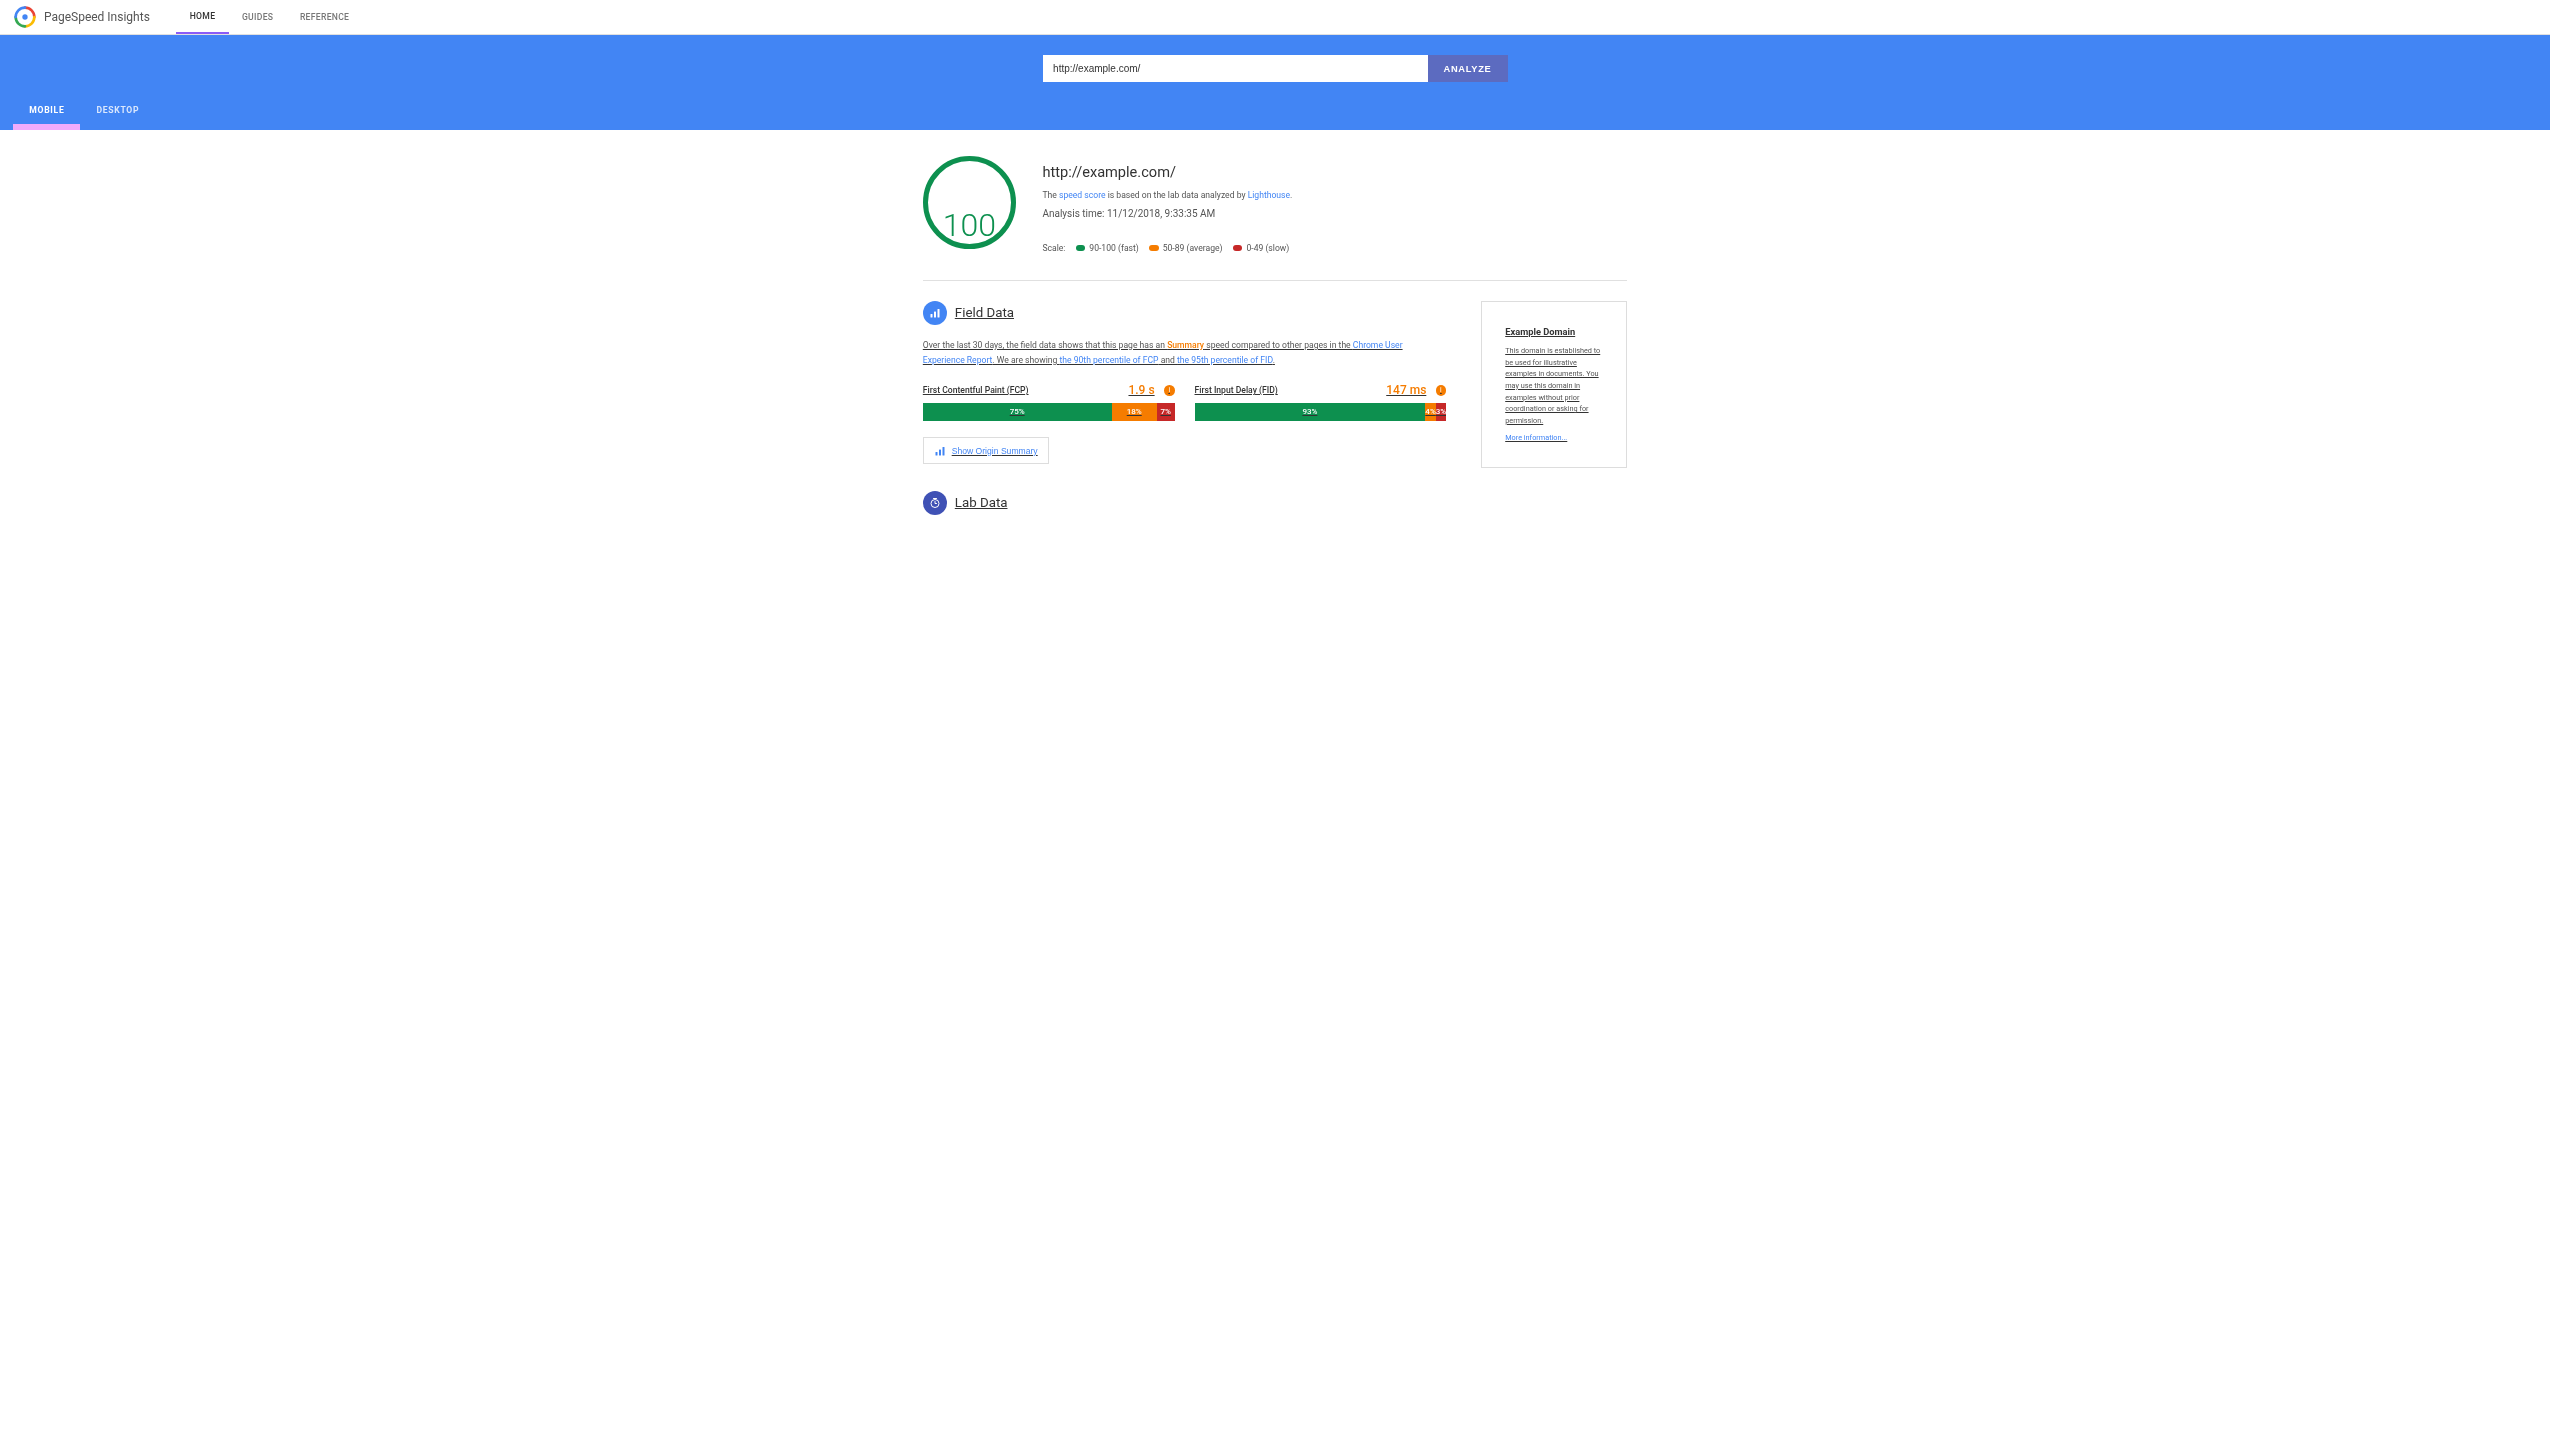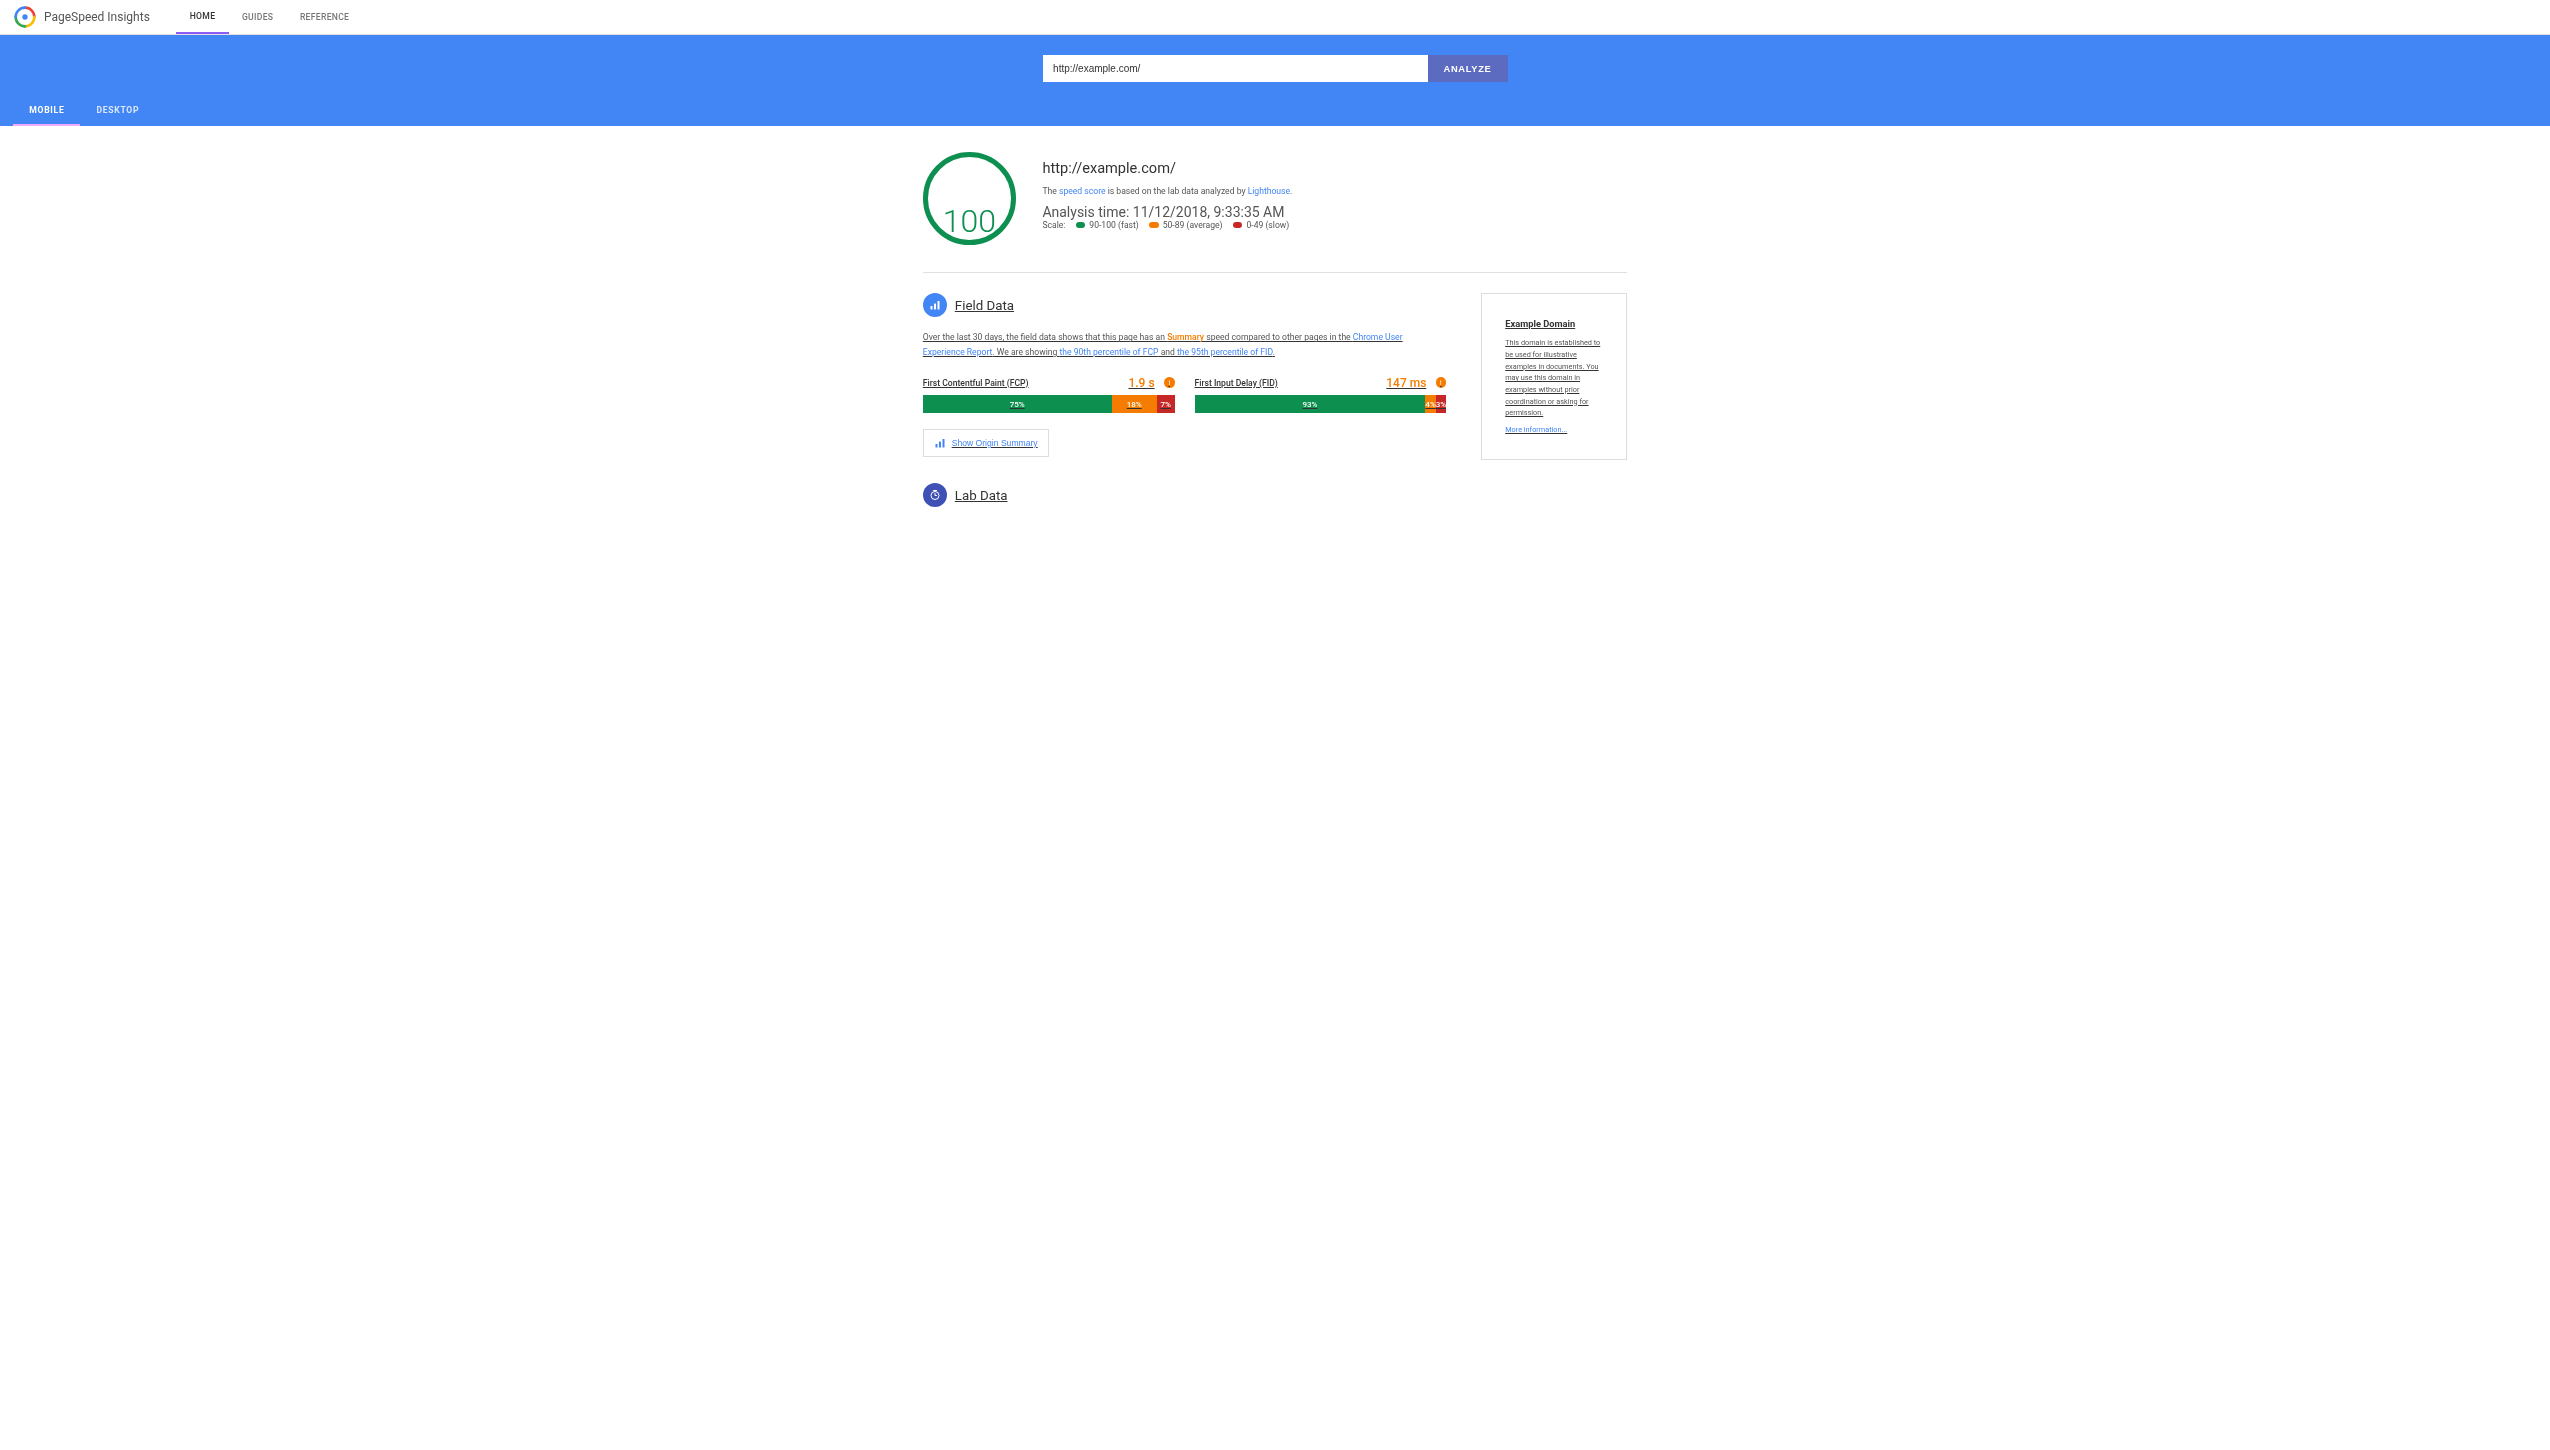--- a/index.html
+++ b/index.html
@@ -95,21 +95,21 @@
       font-size: 8.6px;
       font-weight: 700;
       color: rgba(255,255,255,0.8);
       cursor: pointer;
       letter-spacing: 0.7px;
       text-transform: uppercase;
       border-bottom: 2px solid transparent;
     }
     .device-tab.active {
       color: #fff;
-      border-bottom: 2px solid #f0abfc;
+      border-bottom: 6px solid #f0abfc;
     }
 
     
     .main-content {
       max-width: 731px;
       margin: 0 auto;
       padding: 26.6px 13.3px;
     }
 
     
@@ -143,23 +143,23 @@
       margin-bottom: 8px;
     }
     .score-desc {
       font-size: 8.6px;
       color: #555;
       margin-bottom: 5.3px;
       line-height: 1.6;
     }
     .score-desc a { color: #4285f4; text-decoration: none; }
     .analysis-time {
-      font-size: 14px;
-      color: #555;
-      margin-bottom: 0;
+      font-size: 10px;
+      color: #555;
+      margin-bottom: 24px;
     }
     .scale-row {
       display: flex;
       align-items: center;
       gap: 10.6px;
       font-size: 8.6px;
       color: #555;
     }
     .scale-item {
       display: flex;

